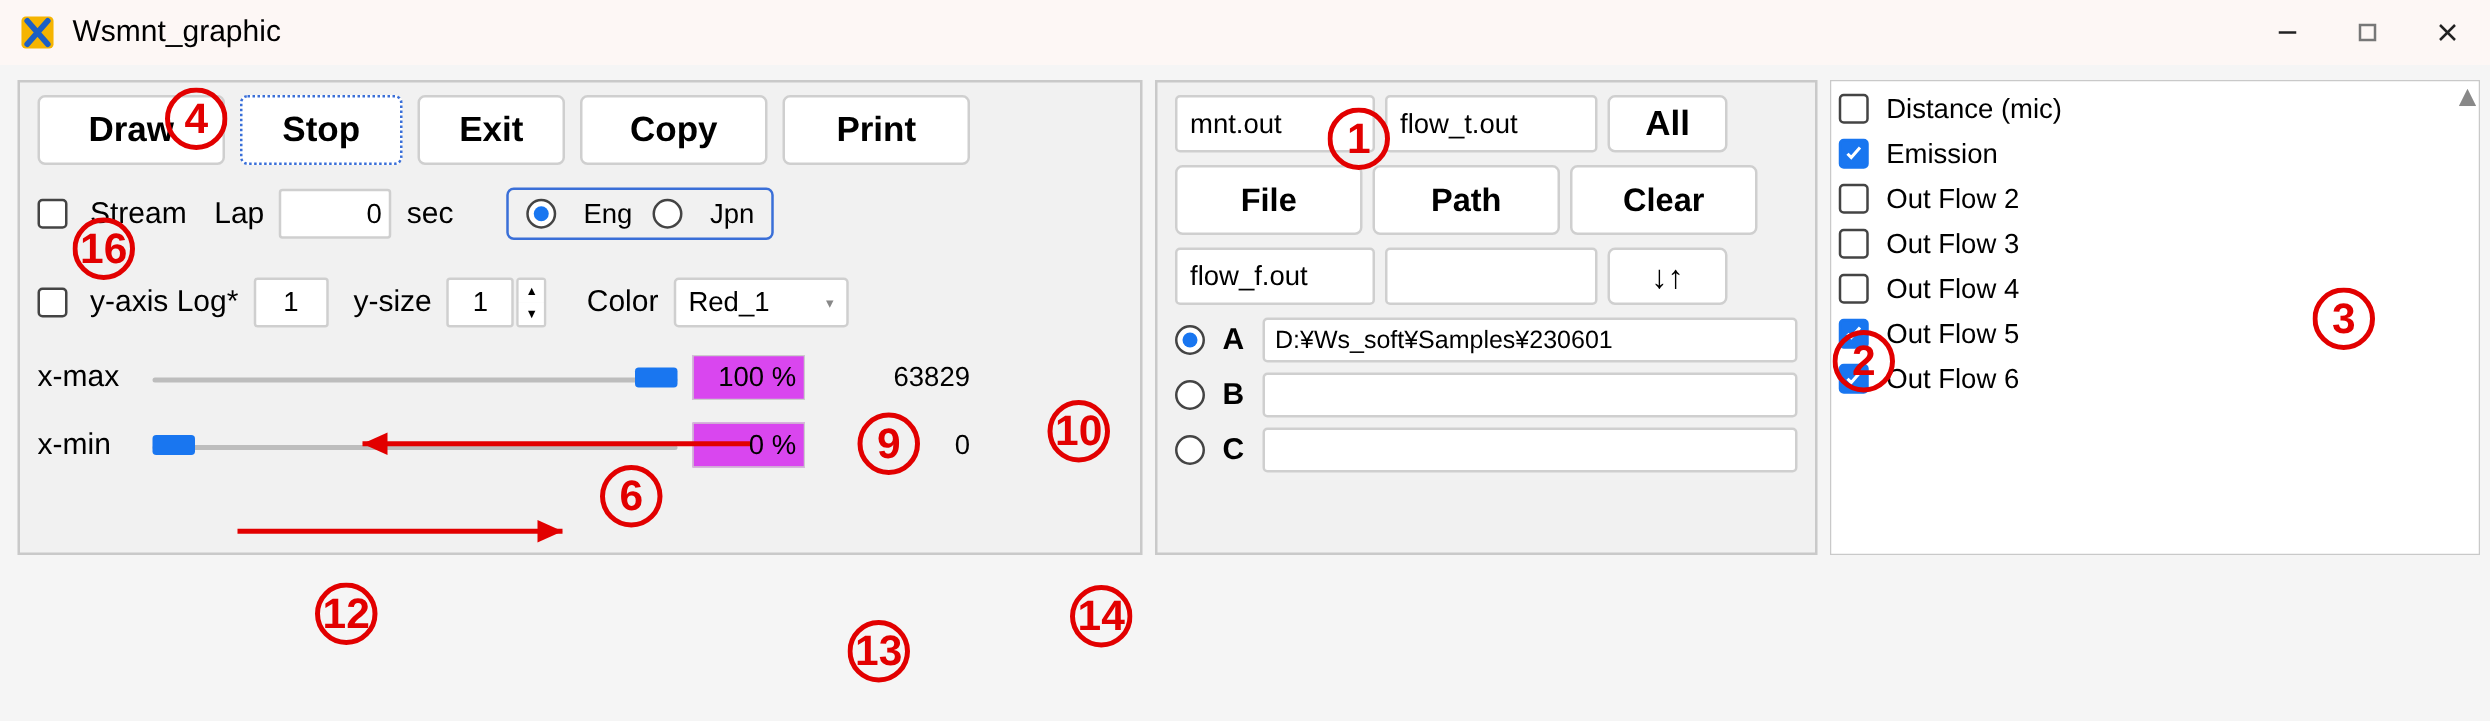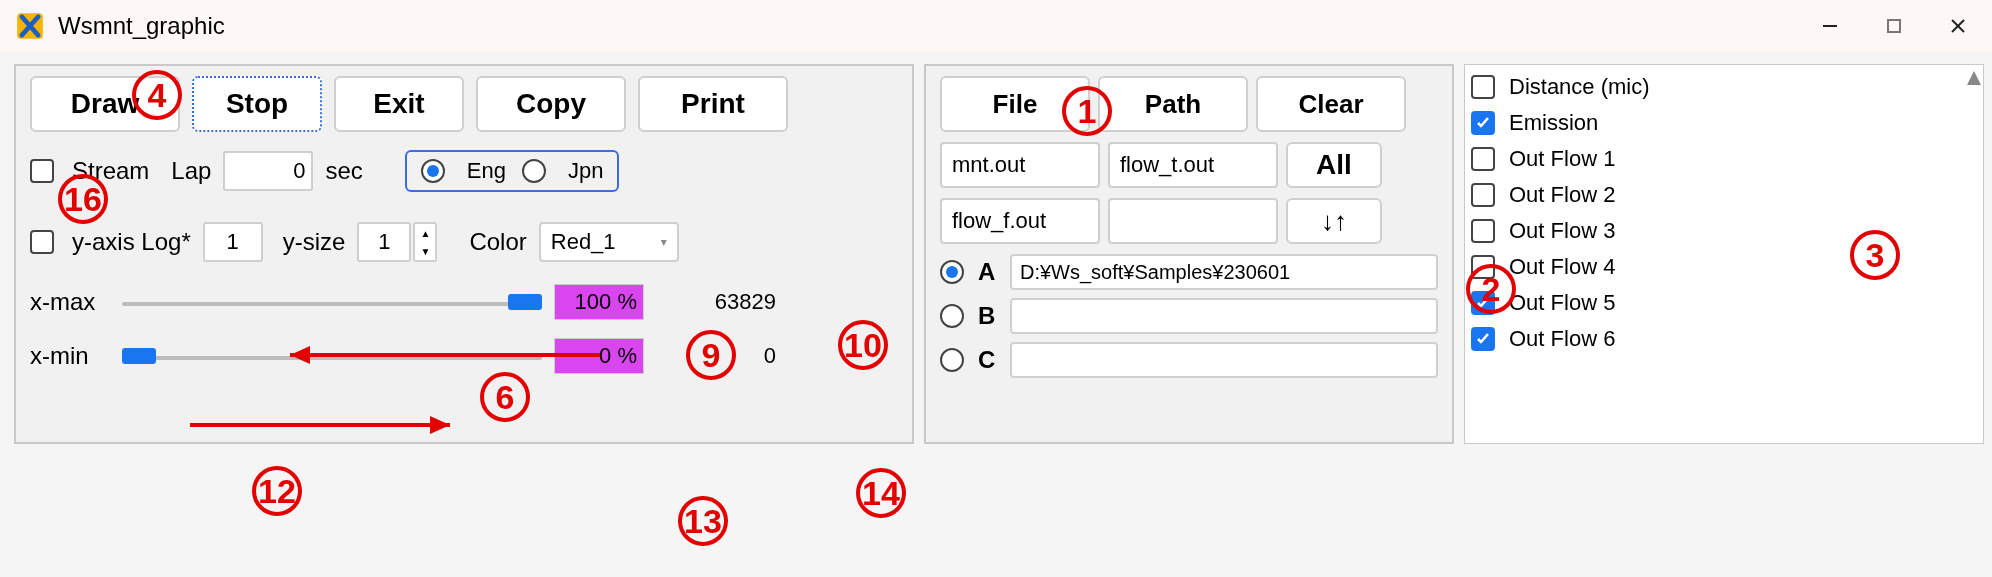--- a/index.html
+++ b/index.html
@@ -220,21 +220,21 @@
   </span>
 </div>
 
 <div class="body-row">
 
   <div class="panel panel-left">
 
     <div class="row">
       <span class="btn" style="width:150px">Draw</span>
       <span class="btn btn-focus" style="width:130px">Stop</span>
-      <span class="btn" style="width:130px">Exit</span>
+      <span class="btn" style="width:118px">Exit</span>
       <span class="btn" style="width:150px">Copy</span>
       <span class="btn" style="width:150px">Print</span>
     </div>
 
     <div class="row" style="margin-top:18px">
       <span class="chk">
         
       </span>
       <span class="slim-label">Stream</span>
       <span class="slim-label" style="margin-left:10px">Lap</span>
@@ -290,28 +290,28 @@
       </span>
       <span class="xval">
         <span>0</span>&nbsp;<span>%</span>
       </span>
       <span class="xval2">0</span>
     </div>
   </div>
 
   <div class="panel panel-mid">
     <div class="mid-row">
+      <span class="fld col1">mnt.out</span>
+      <span class="fld col2">flow_t.out</span>
+      <span class="btn col3" style="height:46px">All</span>
+    </div>
+    <div class="mid-row">
       <span class="btn btn-narrow" style="width:150px">File</span>
       <span class="btn btn-narrow" style="width:150px">Path</span>
       <span class="btn btn-narrow" style="width:150px">Clear</span>
-    </div>
-    <div class="mid-row">
-      <span class="fld col1">mnt.out</span>
-      <span class="fld col2">flow_t.out</span>
-      <span class="btn col3" style="height:46px">All</span>
     </div>
     <div class="mid-row">
       <span class="fld col1">flow_f.out</span>
       <span class="fld col2"></span>
       <span class="btn col3" style="height:46px;font-weight:400;font-size:26px">↓↑</span>
     </div>
 
     <div class="path-row">
       <span class="radio sel"></span>
       <span class="radio-letter">A</span>
@@ -335,24 +335,20 @@
           <span class="chk"></span>
           <span>Distance (mic)</span>
         </div>
         <div class="opt-row">
           <span class="chk checked">
             <svg width="14" height="14" viewBox="0 0 14 14">
               <path d="M2 7l3 3 7-8" stroke="#fff" stroke-width="2.5" fill="none"></path>
             </svg>
           </span>
           <span>Emission</span>
-        </div>
-        <div class="opt-row">
-          <span class="chk"></span>
-          <span>Out Flow 1</span>
         </div>
         <div class="opt-row">
           <span class="chk"></span>
           <span>Out Flow 2</span>
         </div>
         <div class="opt-row">
           <span class="chk"></span>
           <span>Out Flow 3</span>
         </div>
         <div class="opt-row">

